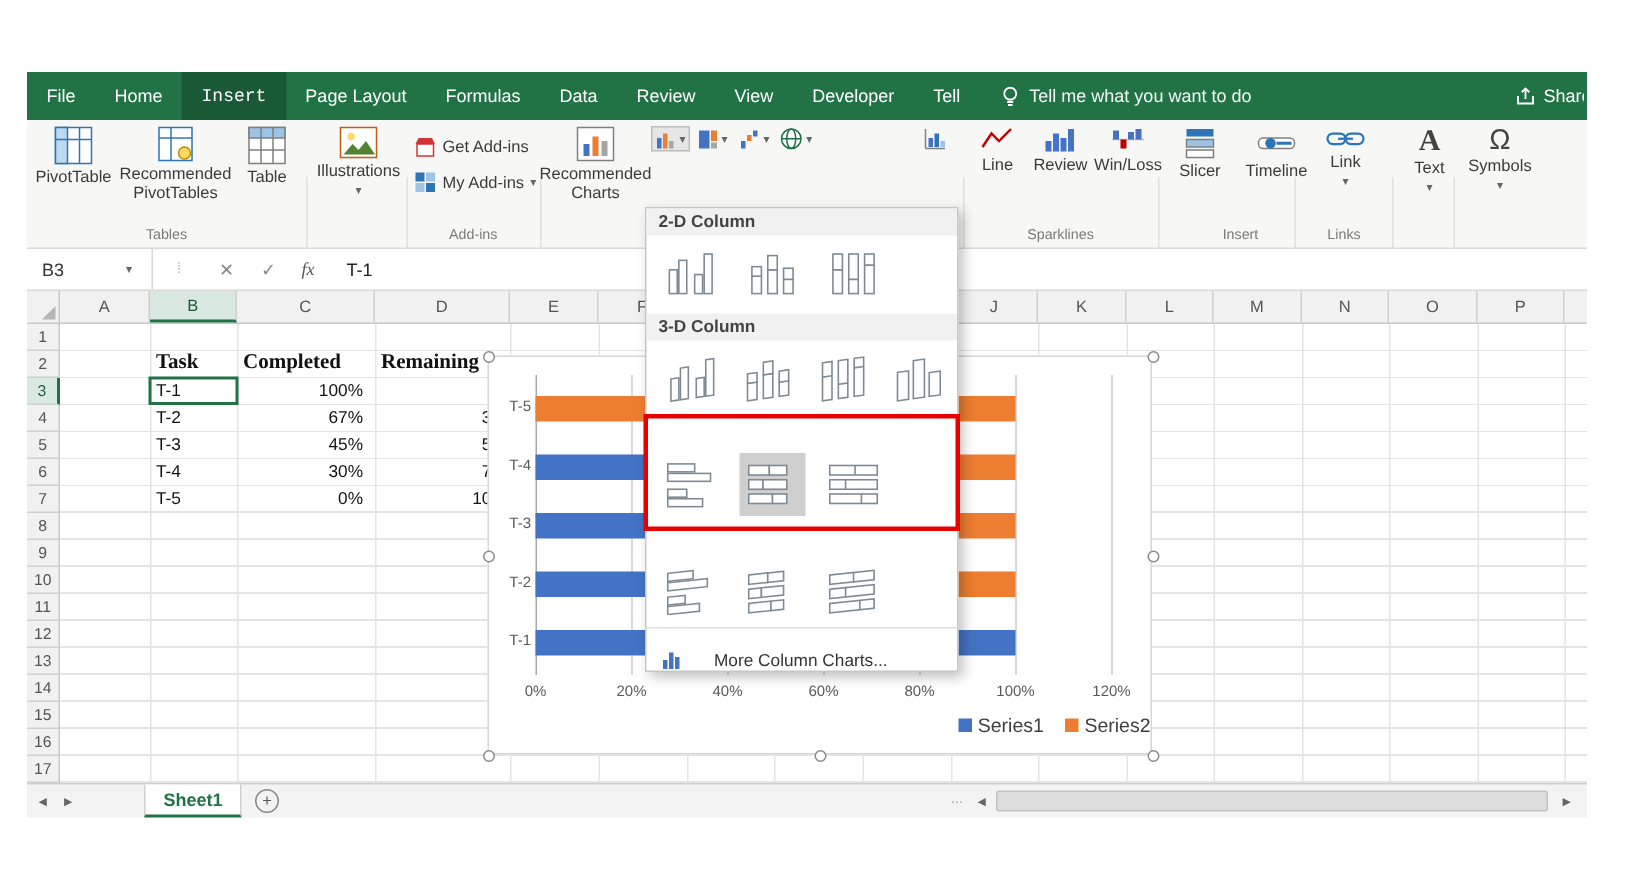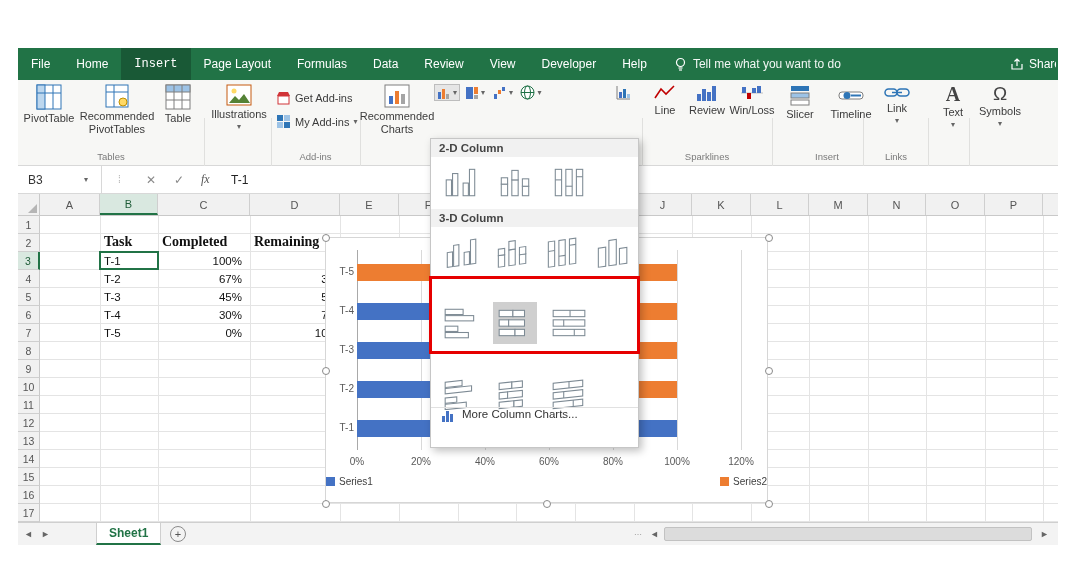--- a/index.html
+++ b/index.html
@@ -66,40 +66,40 @@
            border:1px solid #d6d6d6; z-index:10; }
   .hdl { position:absolute; width:8px; height:8px; border:1px solid #8a8a8a; background:#fff;
          border-radius:50%; transform:translate(-50%,-50%); }
   .plotgrid { position:absolute; left:31px; top:12px; width:385px; height:200px;
               background-image:repeating-linear-gradient(90deg, #d9d9d9 0 1px, transparent 1px 64px); }
   .axisline { position:absolute; left:31px; top:12px; width:1px; height:200px; background:#a9a9a9; }
   .catlab { position:absolute; width:26px; left:2px; font-size:10px; color:#595959; text-align:right; }
   .barrow { position:absolute; left:31px; width:384px; height:17px; display:flex; }
   .barrow div { height:100%; }
   .tick { position:absolute; top:218px; transform:translateX(-50%); font-size:10px; color:#595959; }
-  .legend { position:absolute; left:0; top:238px; width:100%; display:flex; justify-content:space-between;
-            gap:14px; font-size:10px; color:#404040; }
+  .legend { position:absolute; left:0; top:238px; width:100%; display:flex; justify-content:flex-end;
+            gap:14px; font-size:13px; color:#404040; }
   .legend .item { display:flex; align-items:center; gap:4px; }
   .sw { width:9px; height:9px; display:inline-block; }
 
   
   .menu { position:absolute; left:412px; top:54px; width:209px; height:310px; background:#fff;
           border:1px solid #c6c6c6; box-shadow:3px 3px 8px rgba(0,0,0,.25); z-index:30; font-size:11.5px;margin-top:36px; }
   .mhead { position:absolute; left:0; width:100%; height:18px; background:#f1f1f1; color:#444;
            font-weight:bold; line-height:18px; padding-left:8px; }
   .mrow { position:absolute; left:0; width:100%; display:flex; gap:10px; padding-left:8px; }
   .micon { width:44px; height:42px; display:flex; align-items:center; justify-content:center; }
   .micon.sel { background:#cfcfcf; }
   .micon svg { width:38px; height:34px; }
   .micon rect { fill:#fff; stroke:#7d8a94; stroke-width:1; }
   .micon line { stroke:#7d8a94; stroke-width:1; }
   .redbox { position:absolute; left:-2px; width:calc(100% + 4px); top:137px; height:78px;
             border:3px solid #e60000; z-index:5; pointer-events:none; }
-  .mfoot { position:absolute; left:0; bottom:0; width:100%; height:40px; border-top:1px solid #e1e1e1;
-           display:flex; align-items:flex-start; gap:8px; padding-left:10px; color:#333; }
+  .mfoot { position:absolute; left:0; bottom:0; width:100%; height:29px; border-top:1px solid #e1e1e1;
+           display:flex; align-items:flex-end; gap:22px; padding-left:10px; color:#333; }
 
   
   .tabbar { position:absolute; left:0; top:474px; width:100%; height:23px; background:#f3f3f3;
             border-top:1px solid #cfcfcf; font-size:12px; }
   .navarrows { position:absolute; left:6px; top:0; height:100%; display:flex; align-items:center;
                gap:8px; color:#666; font-size:9px; }
   .sheettab { position:absolute; left:78px; top:0; height:100%; background:#fff; padding:0 12px;
               display:flex; align-items:center; color:#217346; font-weight:bold;
               border-left:1px solid #cfcfcf; border-right:1px solid #cfcfcf;
               border-bottom:2px solid #217346; }
@@ -124,21 +124,21 @@
   <div class="rtabs">
     <div class="rtab">File</div>
     <div class="rtab">Home</div>
     <div class="rtab active">Insert</div>
     <div class="rtab">Page Layout</div>
     <div class="rtab">Formulas</div>
     <div class="rtab">Data</div>
     <div class="rtab">Review</div>
     <div class="rtab">View</div>
     <div class="rtab">Developer</div>
-    <div class="rtab">Help</div>
+    <div class="rtab">Tell</div>
     <div class="tellme">
       <span>
         <svg class="ric" width="13" height="15" viewBox="0 0 13 15">
             <circle cx="6.5" cy="5.5" r="4" fill="none" stroke="#fff" stroke-width="1.2"></circle>
             <line x1="4.5" y1="11" x2="8.5" y2="11" stroke="#fff" stroke-width="1.2"></line>
             <line x1="5" y1="13" x2="8" y2="13" stroke="#fff" stroke-width="1.2"></line>
           </svg>
       </span>
       <span>Tell me what you want to do</span>
     </div>

